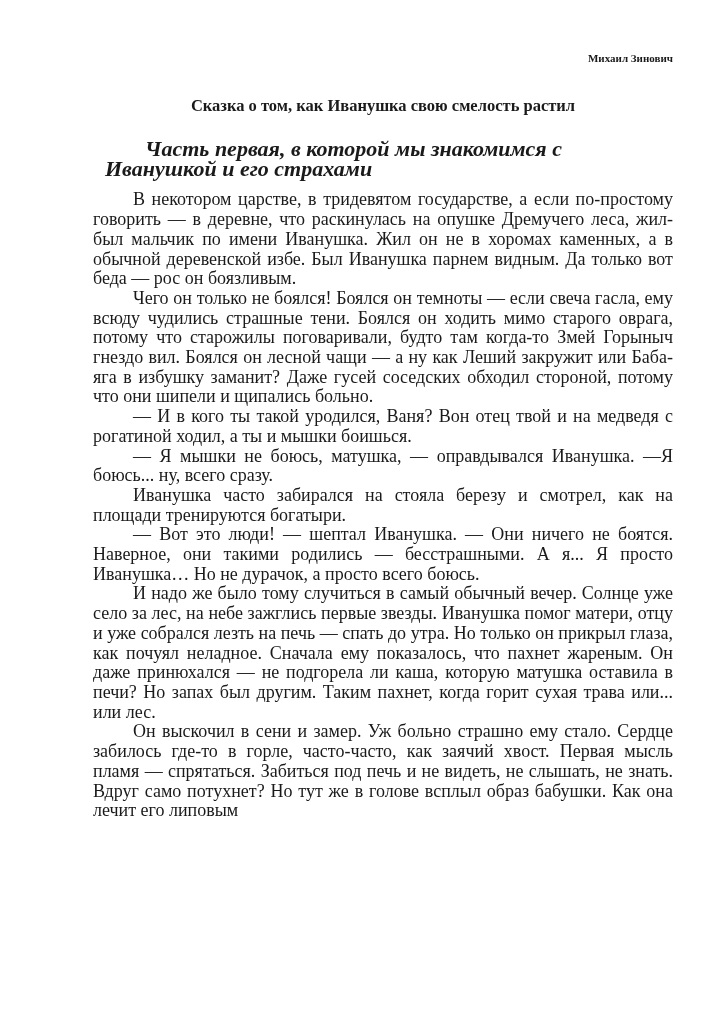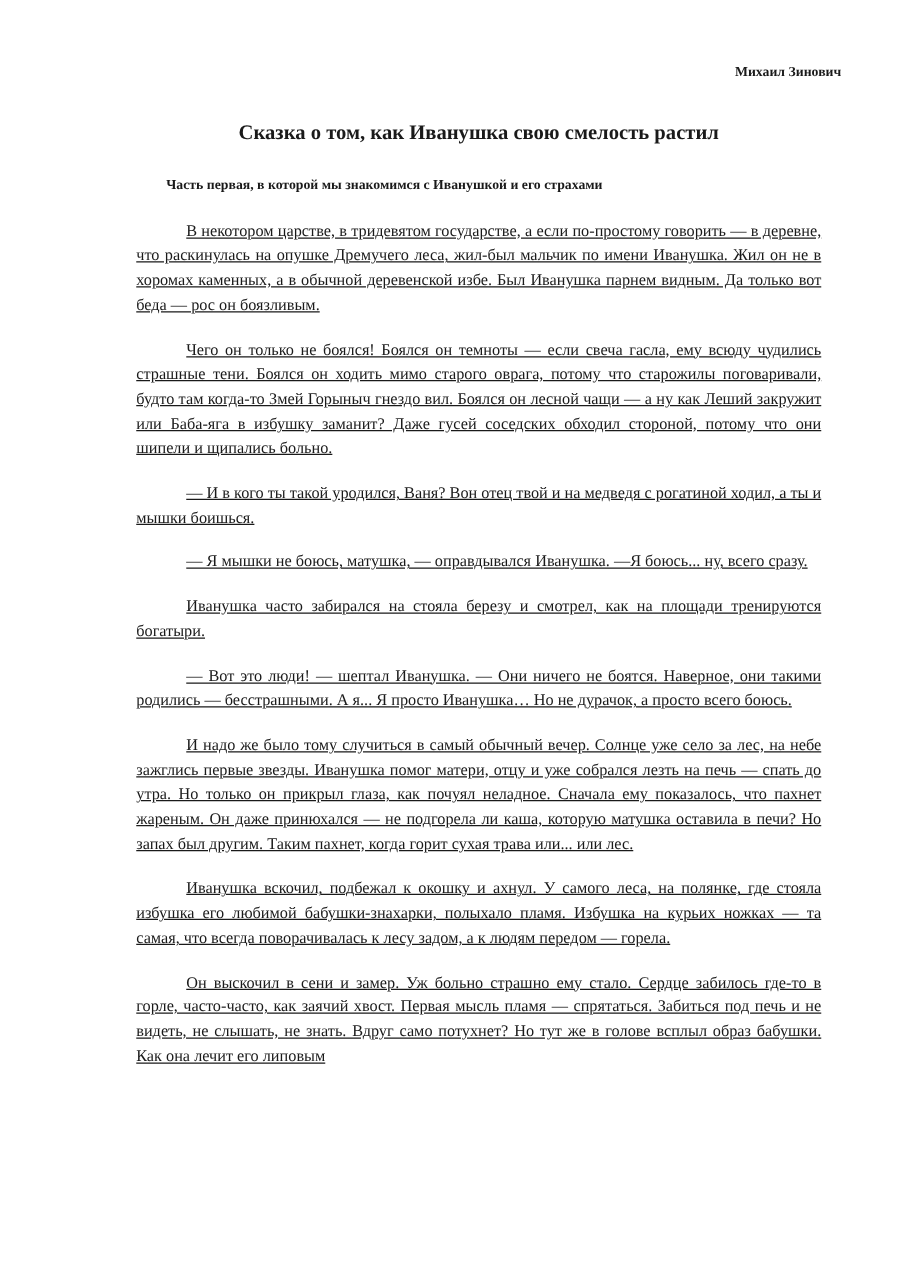--- a/index.html
+++ b/index.html
@@ -1,39 +1,38 @@
 <!DOCTYPE html>
 <html><head>
 <meta charset="utf-8">
 <style>
   html, body { margin:0; padding:0; background:#ffffff; }
   body { width:724px; height:1024px; position:relative; overflow:hidden;
          font-family:"Liberation Serif","DejaVu Serif",serif; color:#1a1a1a; }
   .page { position:absolute; left:93px; top:48px; width:580px; }
   .author { text-align:right; font-weight:bold; font-size:11px; line-height:20px; margin:0; height:20px; }
   .title { text-align:center; font-weight:bold; font-size:16.5px; line-height:20px; margin:28px 0 0 0; }
-  .part { font-weight:bold; font-size:11px; line-height:19.7px; margin:0; text-indent:40px; }
+  .part { font-weight:bold; font-size:22px; line-height:19.7px; margin:12px; text-indent:40px;font-style:italic; }
   .part.first { margin-top:23px; text-indent:40px; }
-  p.t { margin:16px; font-size:13px; line-height:19.7px; text-align:justify; text-indent:40px;text-decoration:underline; }
+  p.t { margin:0; font-size:18px; line-height:19.7px; text-align:justify; text-indent:40px; }
 </style>
 </head>
 <body>
 
 <div class="page">
   <p class="author">Михаил Зинович</p>
   <p class="title">Сказка о том, как Иванушка свою смелость растил</p>
 
   <section>
     <p class="part first" style="text-indent:40px;">Часть первая, в которой мы знакомимся с Иванушкой и его страхами</p>
     <p class="t">В некотором царстве, в тридевятом государстве, а если по-простому говорить — в деревне, что раскинулась на опушке Дремучего леса, жил-был мальчик по имени Иванушка. Жил он не в хоромах каменных, а в обычной деревенской избе. Был Иванушка парнем видным. Да только вот беда — рос он боязливым.</p>
     <p class="t">Чего он только не боялся! Боялся он темноты — если свеча гасла, ему всюду чудились страшные тени. Боялся он ходить мимо старого оврага, потому что старожилы поговаривали, будто там когда-то Змей Горыныч гнездо вил. Боялся он лесной чащи — а ну как Леший закружит или Баба-яга в избушку заманит? Даже гусей соседских обходил стороной, потому что они шипели и щипались больно.</p>
     <p class="t">— И в кого ты такой уродился, Ваня? Вон отец твой и на медведя с рогатиной ходил, а ты и мышки боишься.</p>
     <p class="t">— Я мышки не боюсь, матушка, — оправдывался Иванушка. —Я боюсь... ну, всего сразу.</p>
     <p class="t">Иванушка часто забирался на стояла березу и смотрел, как на площади тренируются богатыри.</p>
     <p class="t">— Вот это люди! — шептал Иванушка. — Они ничего не боятся. Наверное, они такими родились — бесстрашными. А я... Я просто Иванушка… Но не дурачок, а просто всего боюсь.</p>
   </section>
 
   <section>
     <p class="t">И надо же было тому случиться в самый обычный вечер. Солнце уже село за лес, на небе зажглись первые звезды. Иванушка помог матери, отцу и уже собрался лезть на печь — спать до утра. Но только он прикрыл глаза, как почуял неладное. Сначала ему показалось, что пахнет жареным. Он даже принюхался — не подгорела ли каша, которую матушка оставила в печи? Но запах был другим. Таким пахнет, когда горит сухая трава или... или лес.</p>
-    <p class="t">Иванушка вскочил, подбежал к окошку и ахнул. У самого леса, на полянке, где стояла избушка его любимой бабушки-знахарки, полыхало пламя. Избушка на курьих ножках — та самая, что всегда поворачивалась к лесу задом, а к людям передом — горела.</p>
     <p class="t">Он выскочил в сени и замер. Уж больно страшно ему стало. Сердце забилось где-то в горле, часто-часто, как заячий хвост. Первая мысль пламя — спрятаться. Забиться под печь и не видеть, не слышать, не знать. Вдруг само потухнет? Но тут же в голове всплыл образ бабушки. Как она лечит его липовым</p>
   </section>
 </div>
 
 </body></html>

